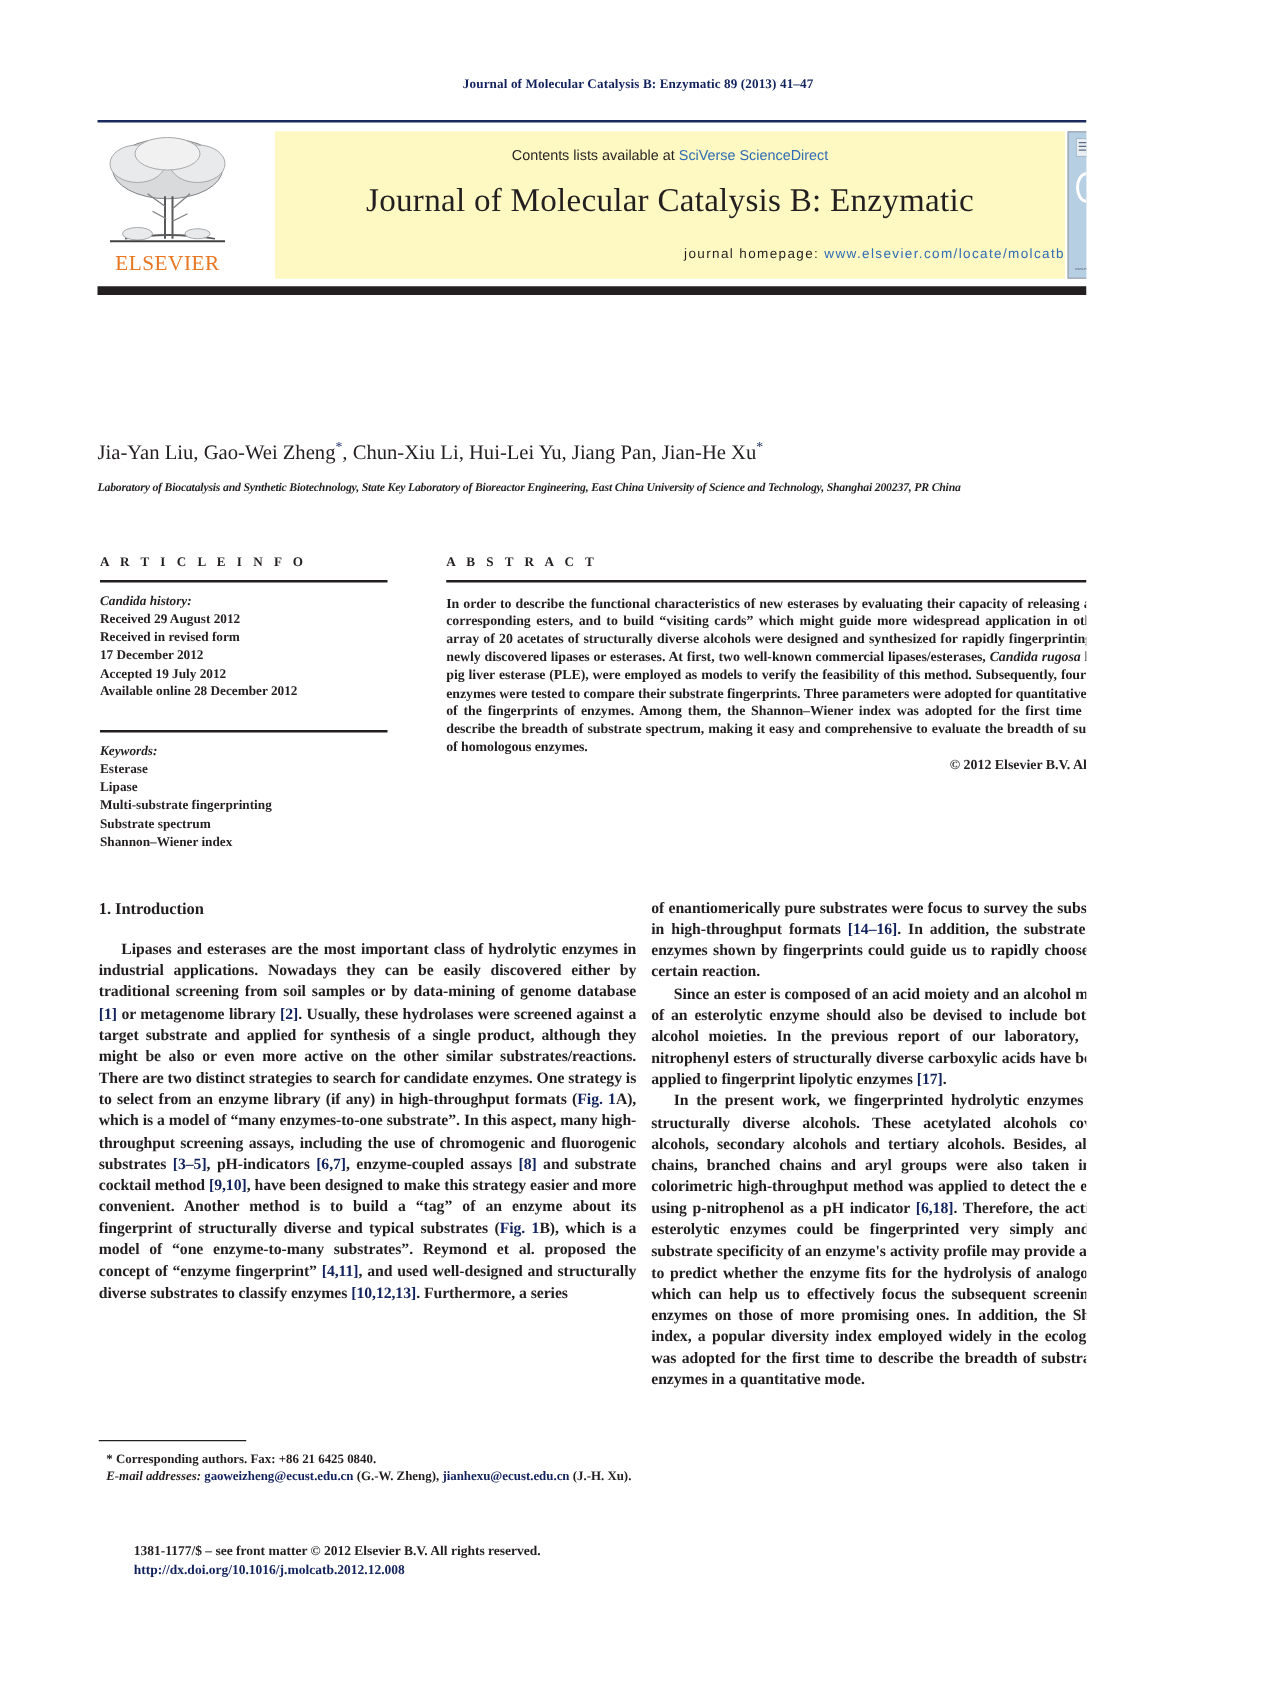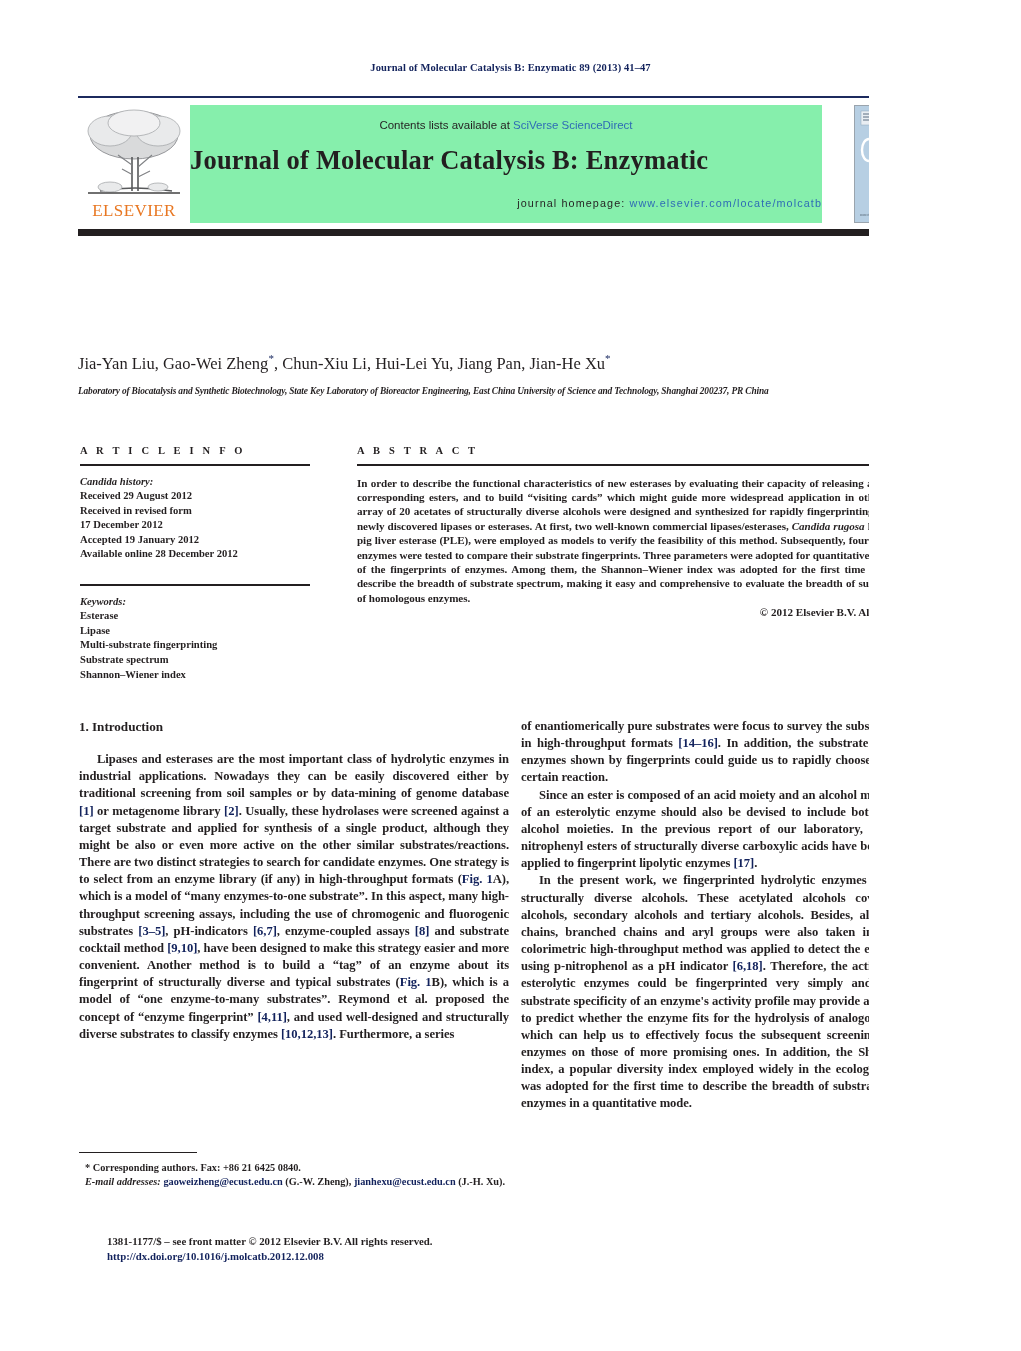--- a/index.html
+++ b/index.html
@@ -68,50 +68,49 @@
     top: 96px;
     width: 108px;
     text-align: center;
     font-family: "Liberation Serif", serif;
     font-size: 17px;
     letter-spacing: 0.4px;
     color: #e87722;
   }
   .headerbox {
     position: absolute;
-    left: 112px;
+    left: 142px;
     top: 9px;
     width: 632px;
     height: 118px;
-    background: #86efac;
+    background: #fef9c3;
   }
   .contents-line {
     position: absolute;
     top: 14px;
     left: 0;
     width: 632px;
     text-align: center;
     font-family: "Liberation Sans", sans-serif;
     font-size: 11.5px;
     color: #231f20;
   }
   .contents-line .sd {
     color: #2f6cb5;
   }
   .journal-name {
     position: absolute;
     top: 40px;
     left: 0;
     width: 632px;
-    text-align: left;
+    text-align: center;
     font-family: "Liberation Serif", serif;
     font-size: 26.5px;
     color: #231f20;
     letter-spacing: 0.2px;
-    font-weight: bold;
   }
   .homepage-line {
     position: absolute;
     top: 92px;
     left: 0;
     width: 632px;
     text-align: right;
     font-family: Liberation Sans, sans-serif;
     font-size: 10.8px;
     letter-spacing: 1.1px;
@@ -347,21 +346,21 @@
   <div class="affiliation">Laboratory of Biocatalysis and Synthetic Biotechnology, State Key Laboratory of Bioreactor Engineering, East China University of Science and Technology, Shanghai 200237, PR China</div>
 
   <div class="infocol">
     <div class="sec-label">A R T I C L E    I N F O</div>
     <div class="thinrule"></div>
     <div class="info-body">
       <div class="info-head">Candida history:</div>
       <div>Received 29 August 2012</div>
       <div>Received in revised form</div>
       <div>17 December 2012</div>
-      <div>Accepted 19 January 2012</div>
+      <div>Accepted 19 July 2012</div>
       <div>Available online 28 December 2012</div>
     </div>
     <div class="info-gap"></div>
     <div class="thinrule"></div>
     <div class="info-body">
       <div class="info-head">Keywords:</div>
       <div>Esterase</div>
       <div>Lipase</div>
       <div>Multi-substrate fingerprinting</div>
       <div>Substrate spectrum</div>

